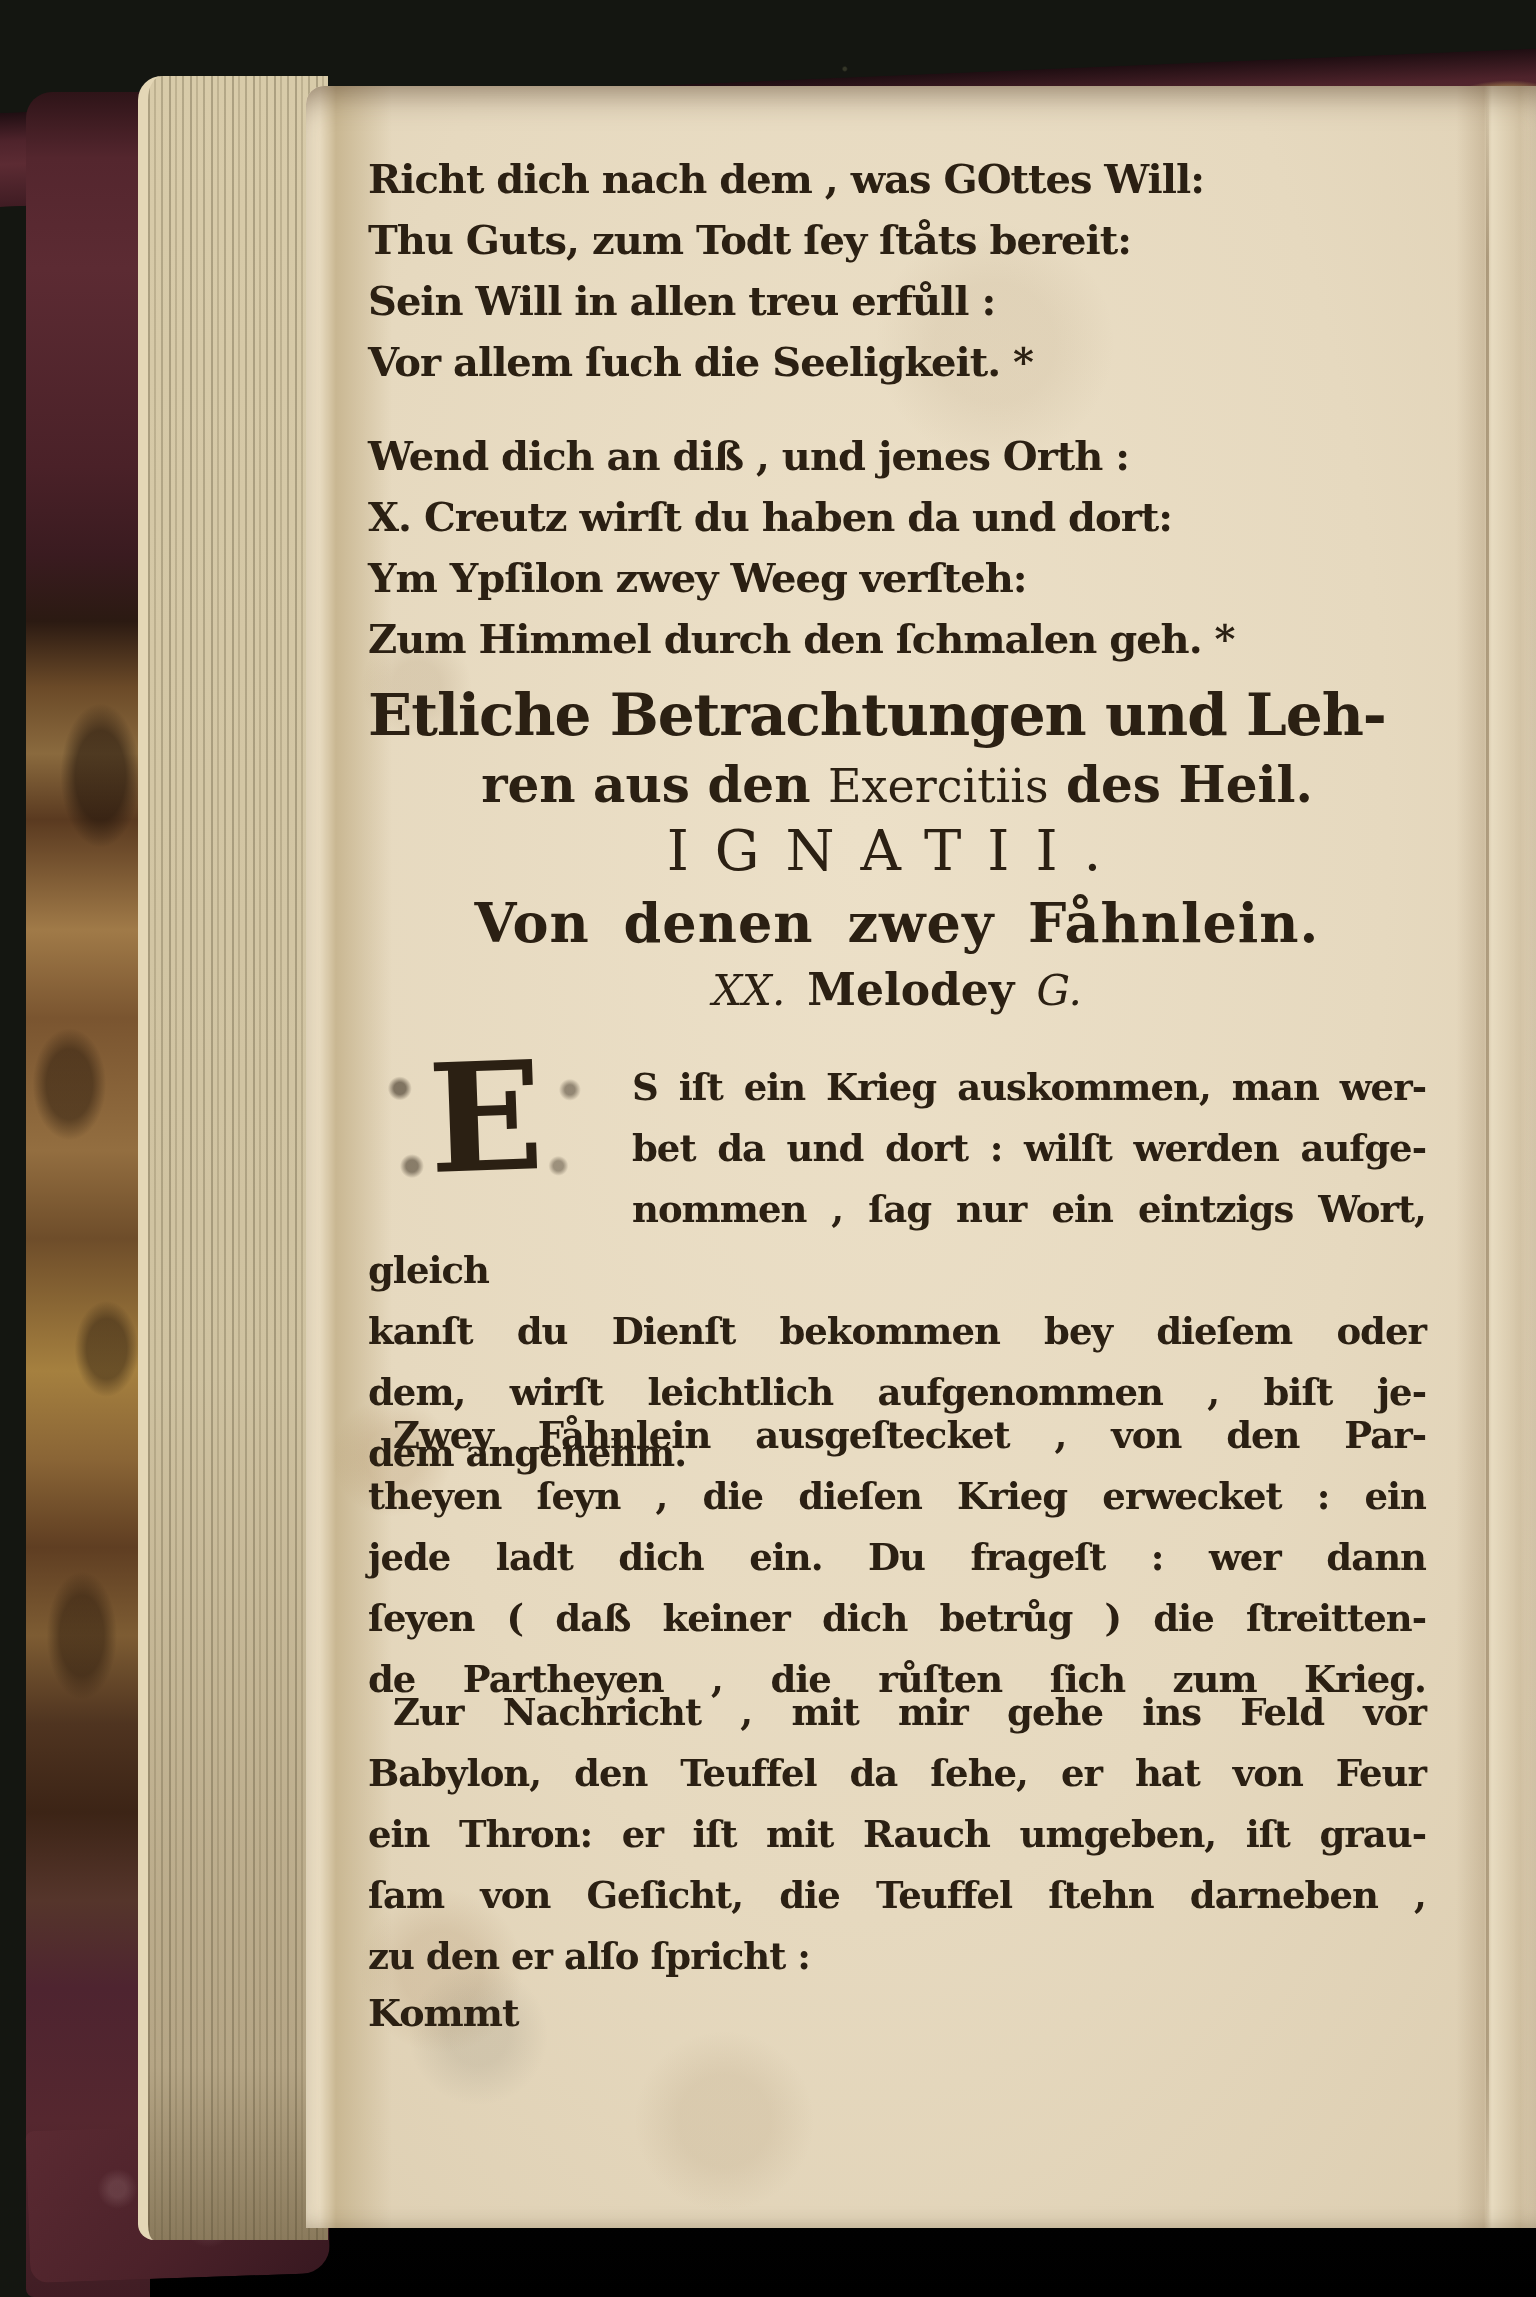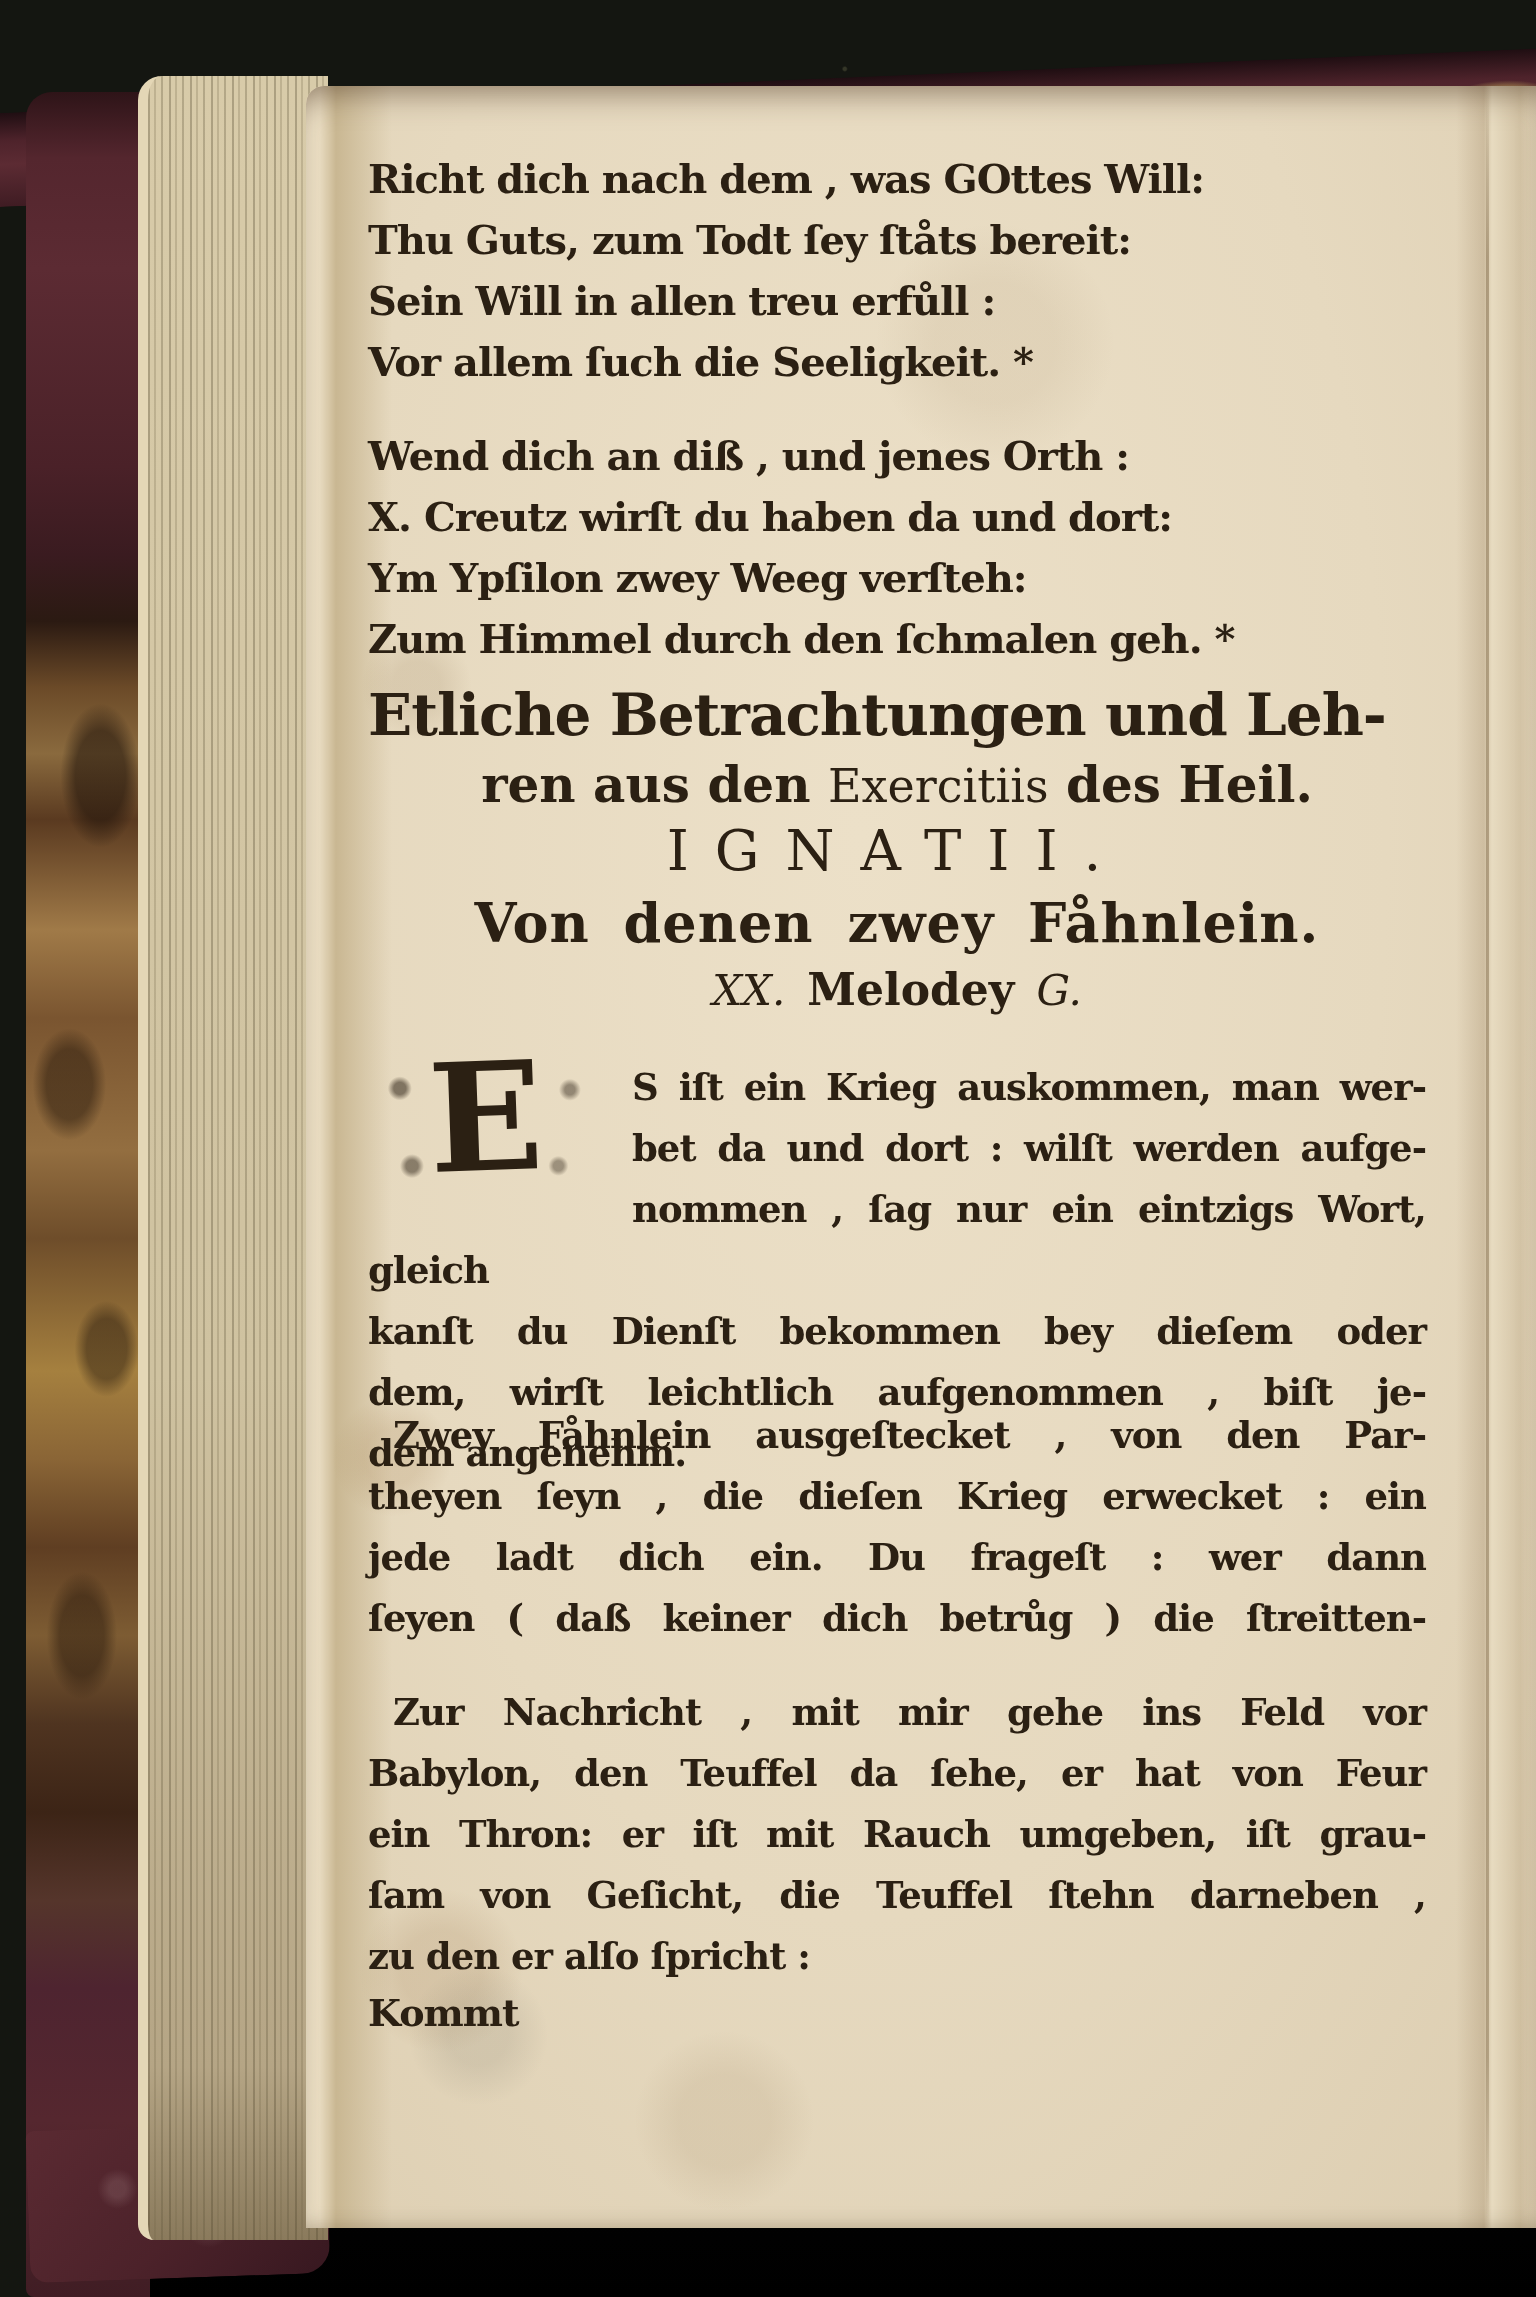--- a/index.html
+++ b/index.html
@@ -150,20 +150,21 @@
         <div class="bline">kanſt du Dienſt bekommen bey dieſem oder</div>
         <div class="bline">dem, wirſt leichtlich aufgenommen , biſt je-</div>
         <div class="bline short">dem angenehm.</div>
       </div>
 
       <div class="para frak" style="top:1319px">
         <div class="bline indent">Zwey Fåhnlein ausgeſtecket , von den Par-</div>
         <div class="bline">theyen ſeyn , die dieſen Krieg erwecket : ein</div>
         <div class="bline">jede ladt dich ein.  Du frageſt : wer dann</div>
         <div class="bline">ſeyen ( daß keiner dich betrůg ) die ſtreitten-</div>
+        <div class="bline">de Partheyen , die růſten ſich zum Krieg.</div>
       </div>
 
       <div class="para frak" style="top:1596px">
         <div class="bline indent">Zur Nachricht , mit mir gehe ins Feld vor</div>
         <div class="bline">Babylon, den Teuffel da ſehe, er hat von Feur</div>
         <div class="bline">ein Thron: er iſt mit Rauch umgeben, iſt grau-</div>
         <div class="bline">ſam von Geſicht, die Teuffel ſtehn darneben ,</div>
         <div class="bline short">zu den er alſo ſpricht :</div>
       </div>
 

